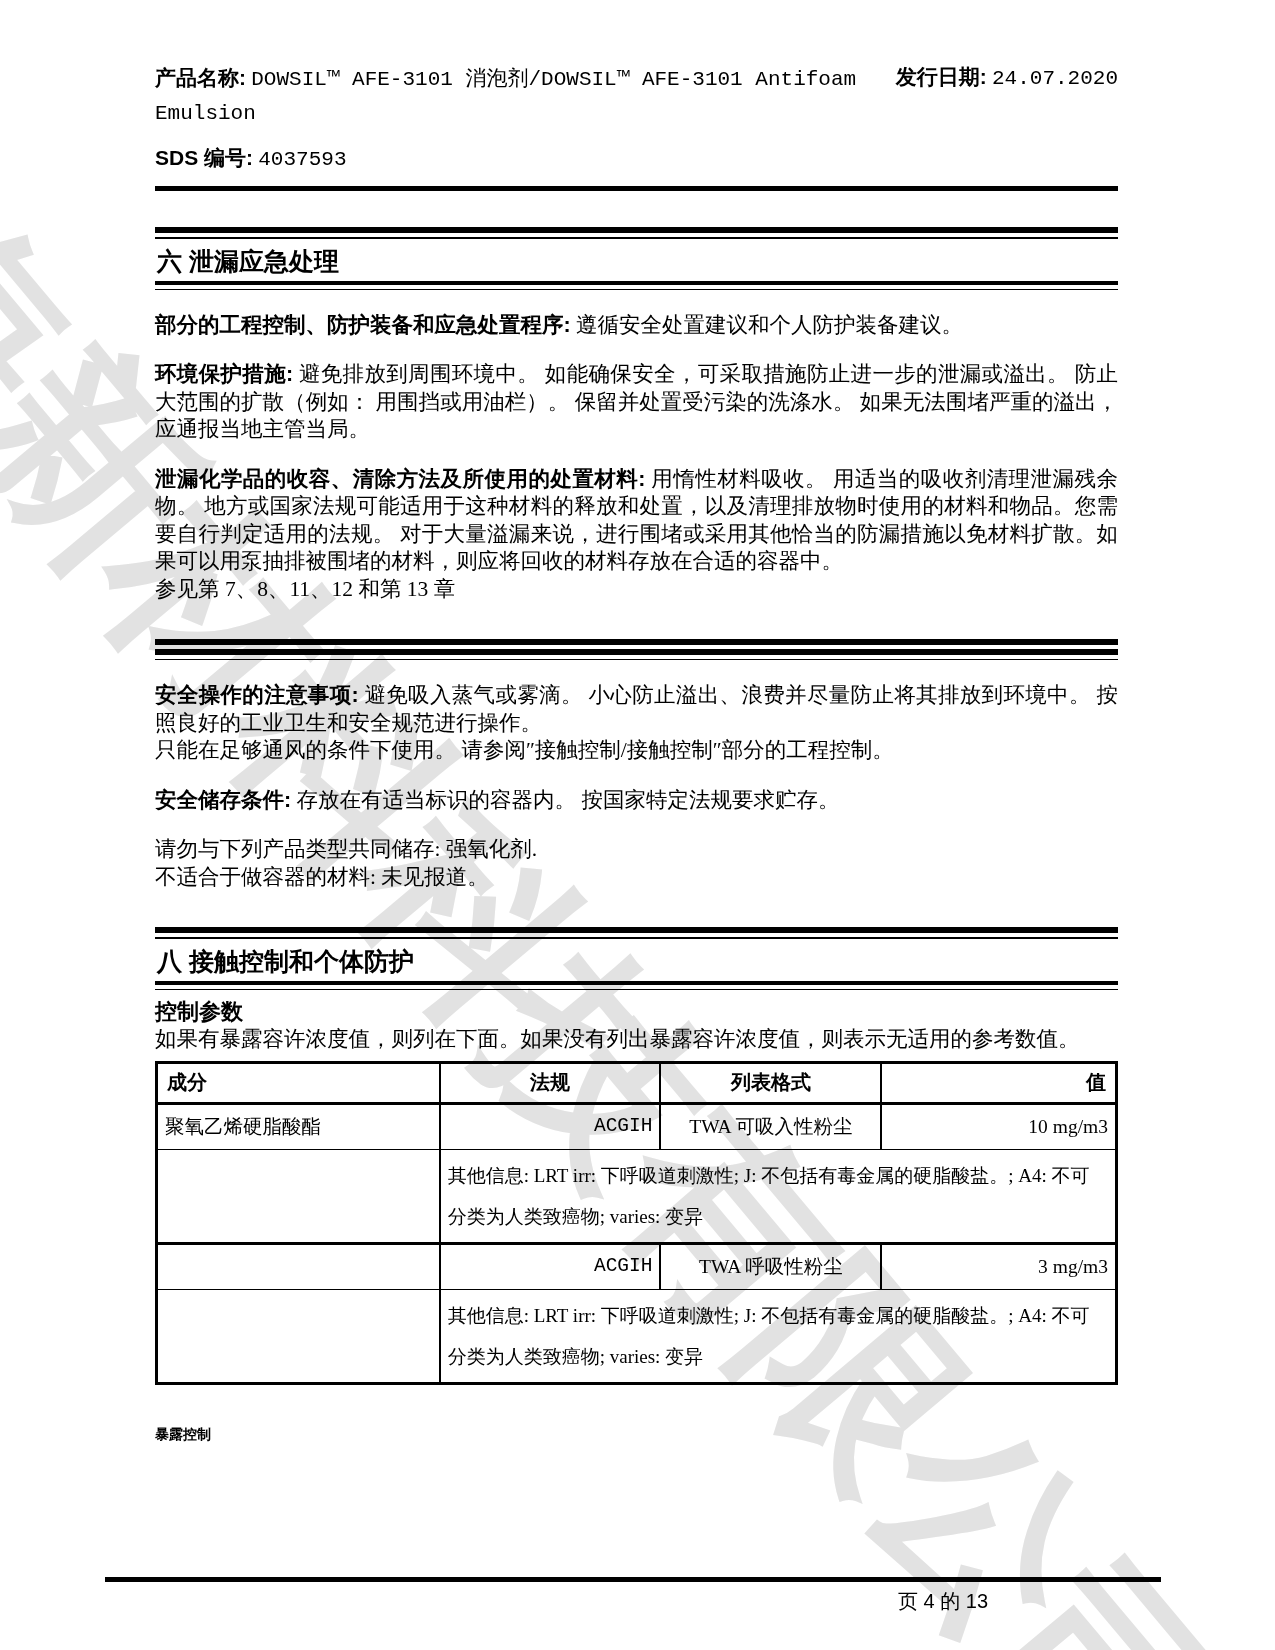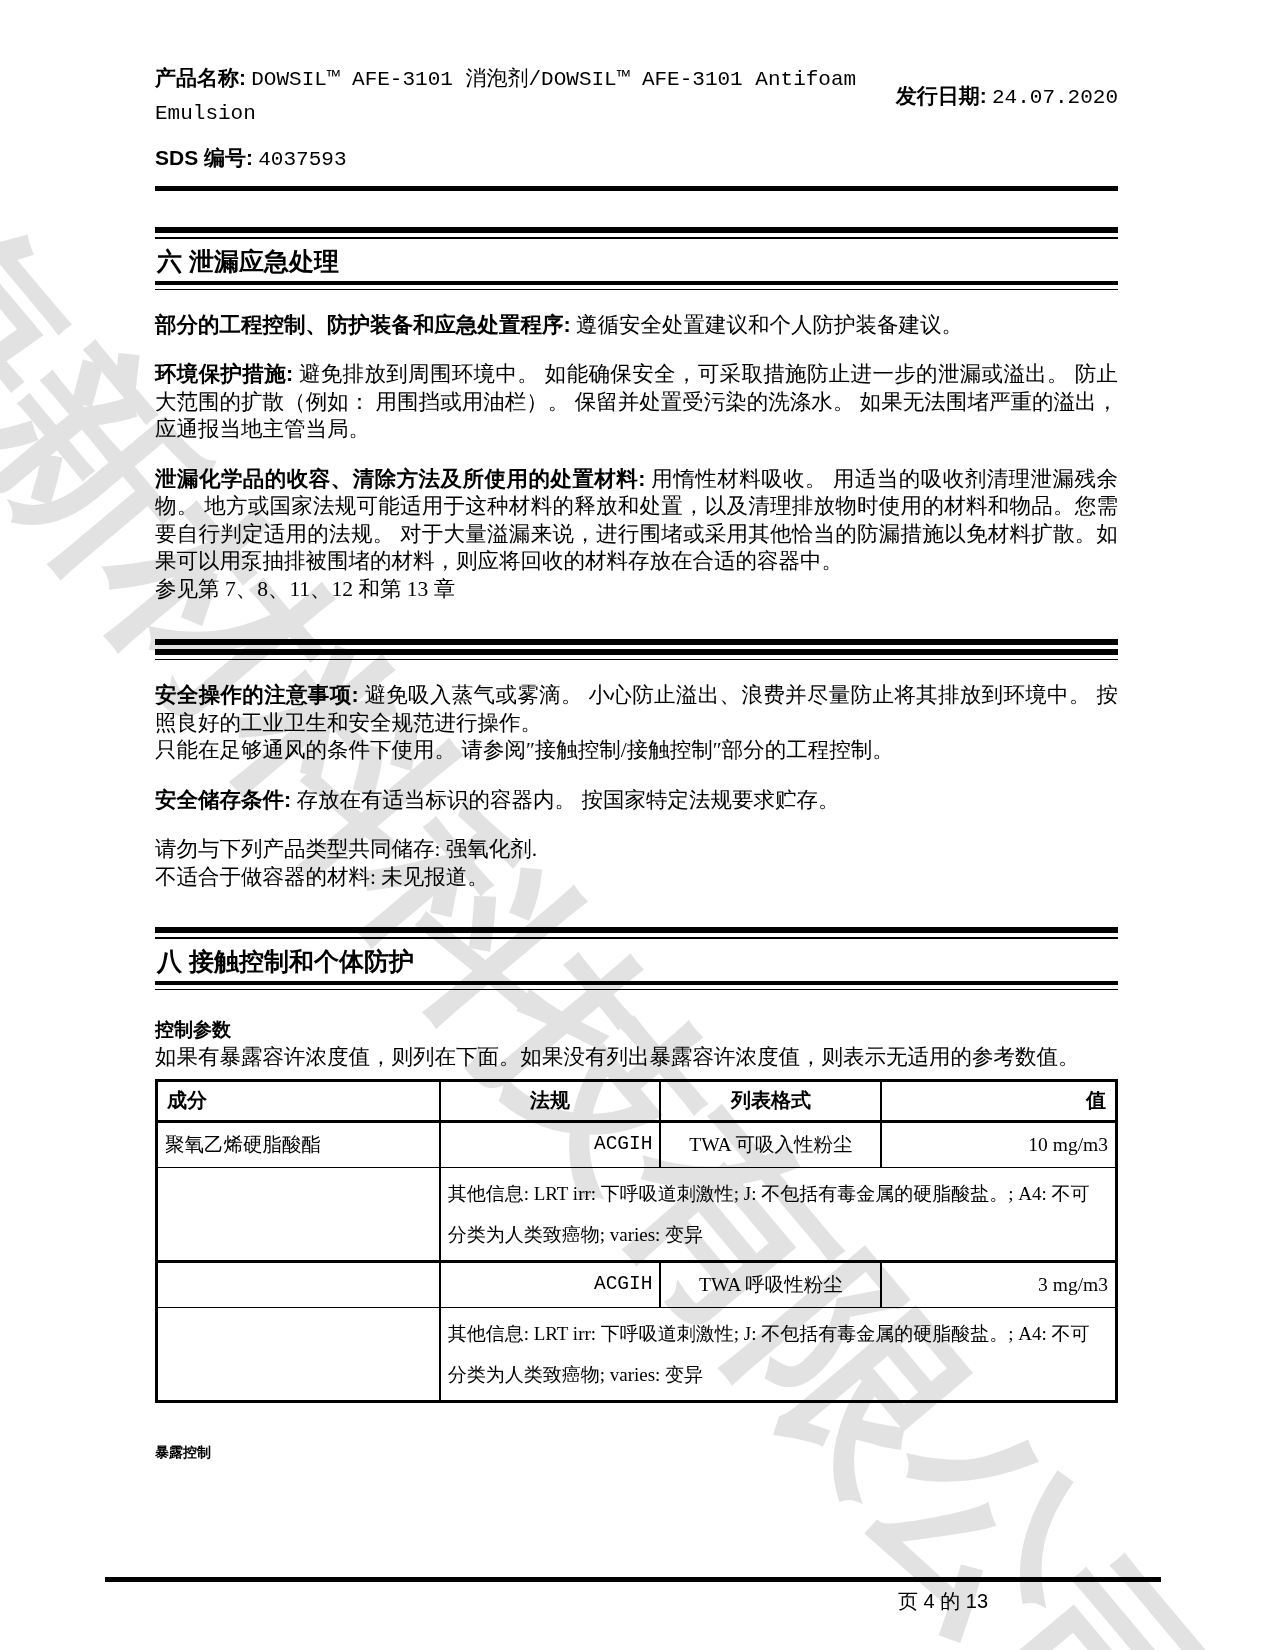--- a/index.html
+++ b/index.html
@@ -28,21 +28,21 @@
   
   .content {
     position:relative; z-index:1;
     padding:62px 157px 0 155px;
     font-size:21.5px;
     line-height:27.5px;
   }
   .b { font-weight:bold; font-family:"Liberation Sans", sans-serif; }
   .mono { font-family:"Liberation Mono", monospace; }
 
-  .hdr-row { display:flex; justify-content:space-between; align-items:center; }
+  .hdr-row { display:flex; justify-content:space-between; align-items:flex-start; }
   .hdr-product { width:745px; font-size:21px; line-height:32px; }
   .hdr-date { font-size:21px; white-space:nowrap; padding-top:1px; }
   .sds-line { margin-top:14px; font-size:21px; }
 
   .rule-top { margin-top:12px; border-top:5px solid #000; }
 
   .sec { margin-top:36px; }
   .sec-rule-a { border-top:6px solid #000; height:4px; border-bottom:2px solid #000; }
   .sec-title {
     margin:7px 0 5px 2px;
@@ -87,21 +87,21 @@
   td.val  { text-align:right; font-family:Liberation Serif, serif; font-size:19px; }
   tr.vrow td { border-bottom:1px solid #000; height:34px; }
   tr.orow td {
     border-bottom:3px solid #000;
     font-size:19px;
     line-height:41px;
     text-align:left;
   }
   tr.orow td.spacer { border-right:2px solid #000; }
 
-  .sub-heading { margin-top:26px; font-size:19px; }
+  .sub-heading { margin-top:8px; font-size:22px; }
   .exposure-heading { margin-top:36px; font-size:14px; }
 
   
   .footer-rule {
     position:absolute;
     left:105px; width:1056px;
     top:1577px;
     border-top:5px solid #000;
     z-index:1;
   }

